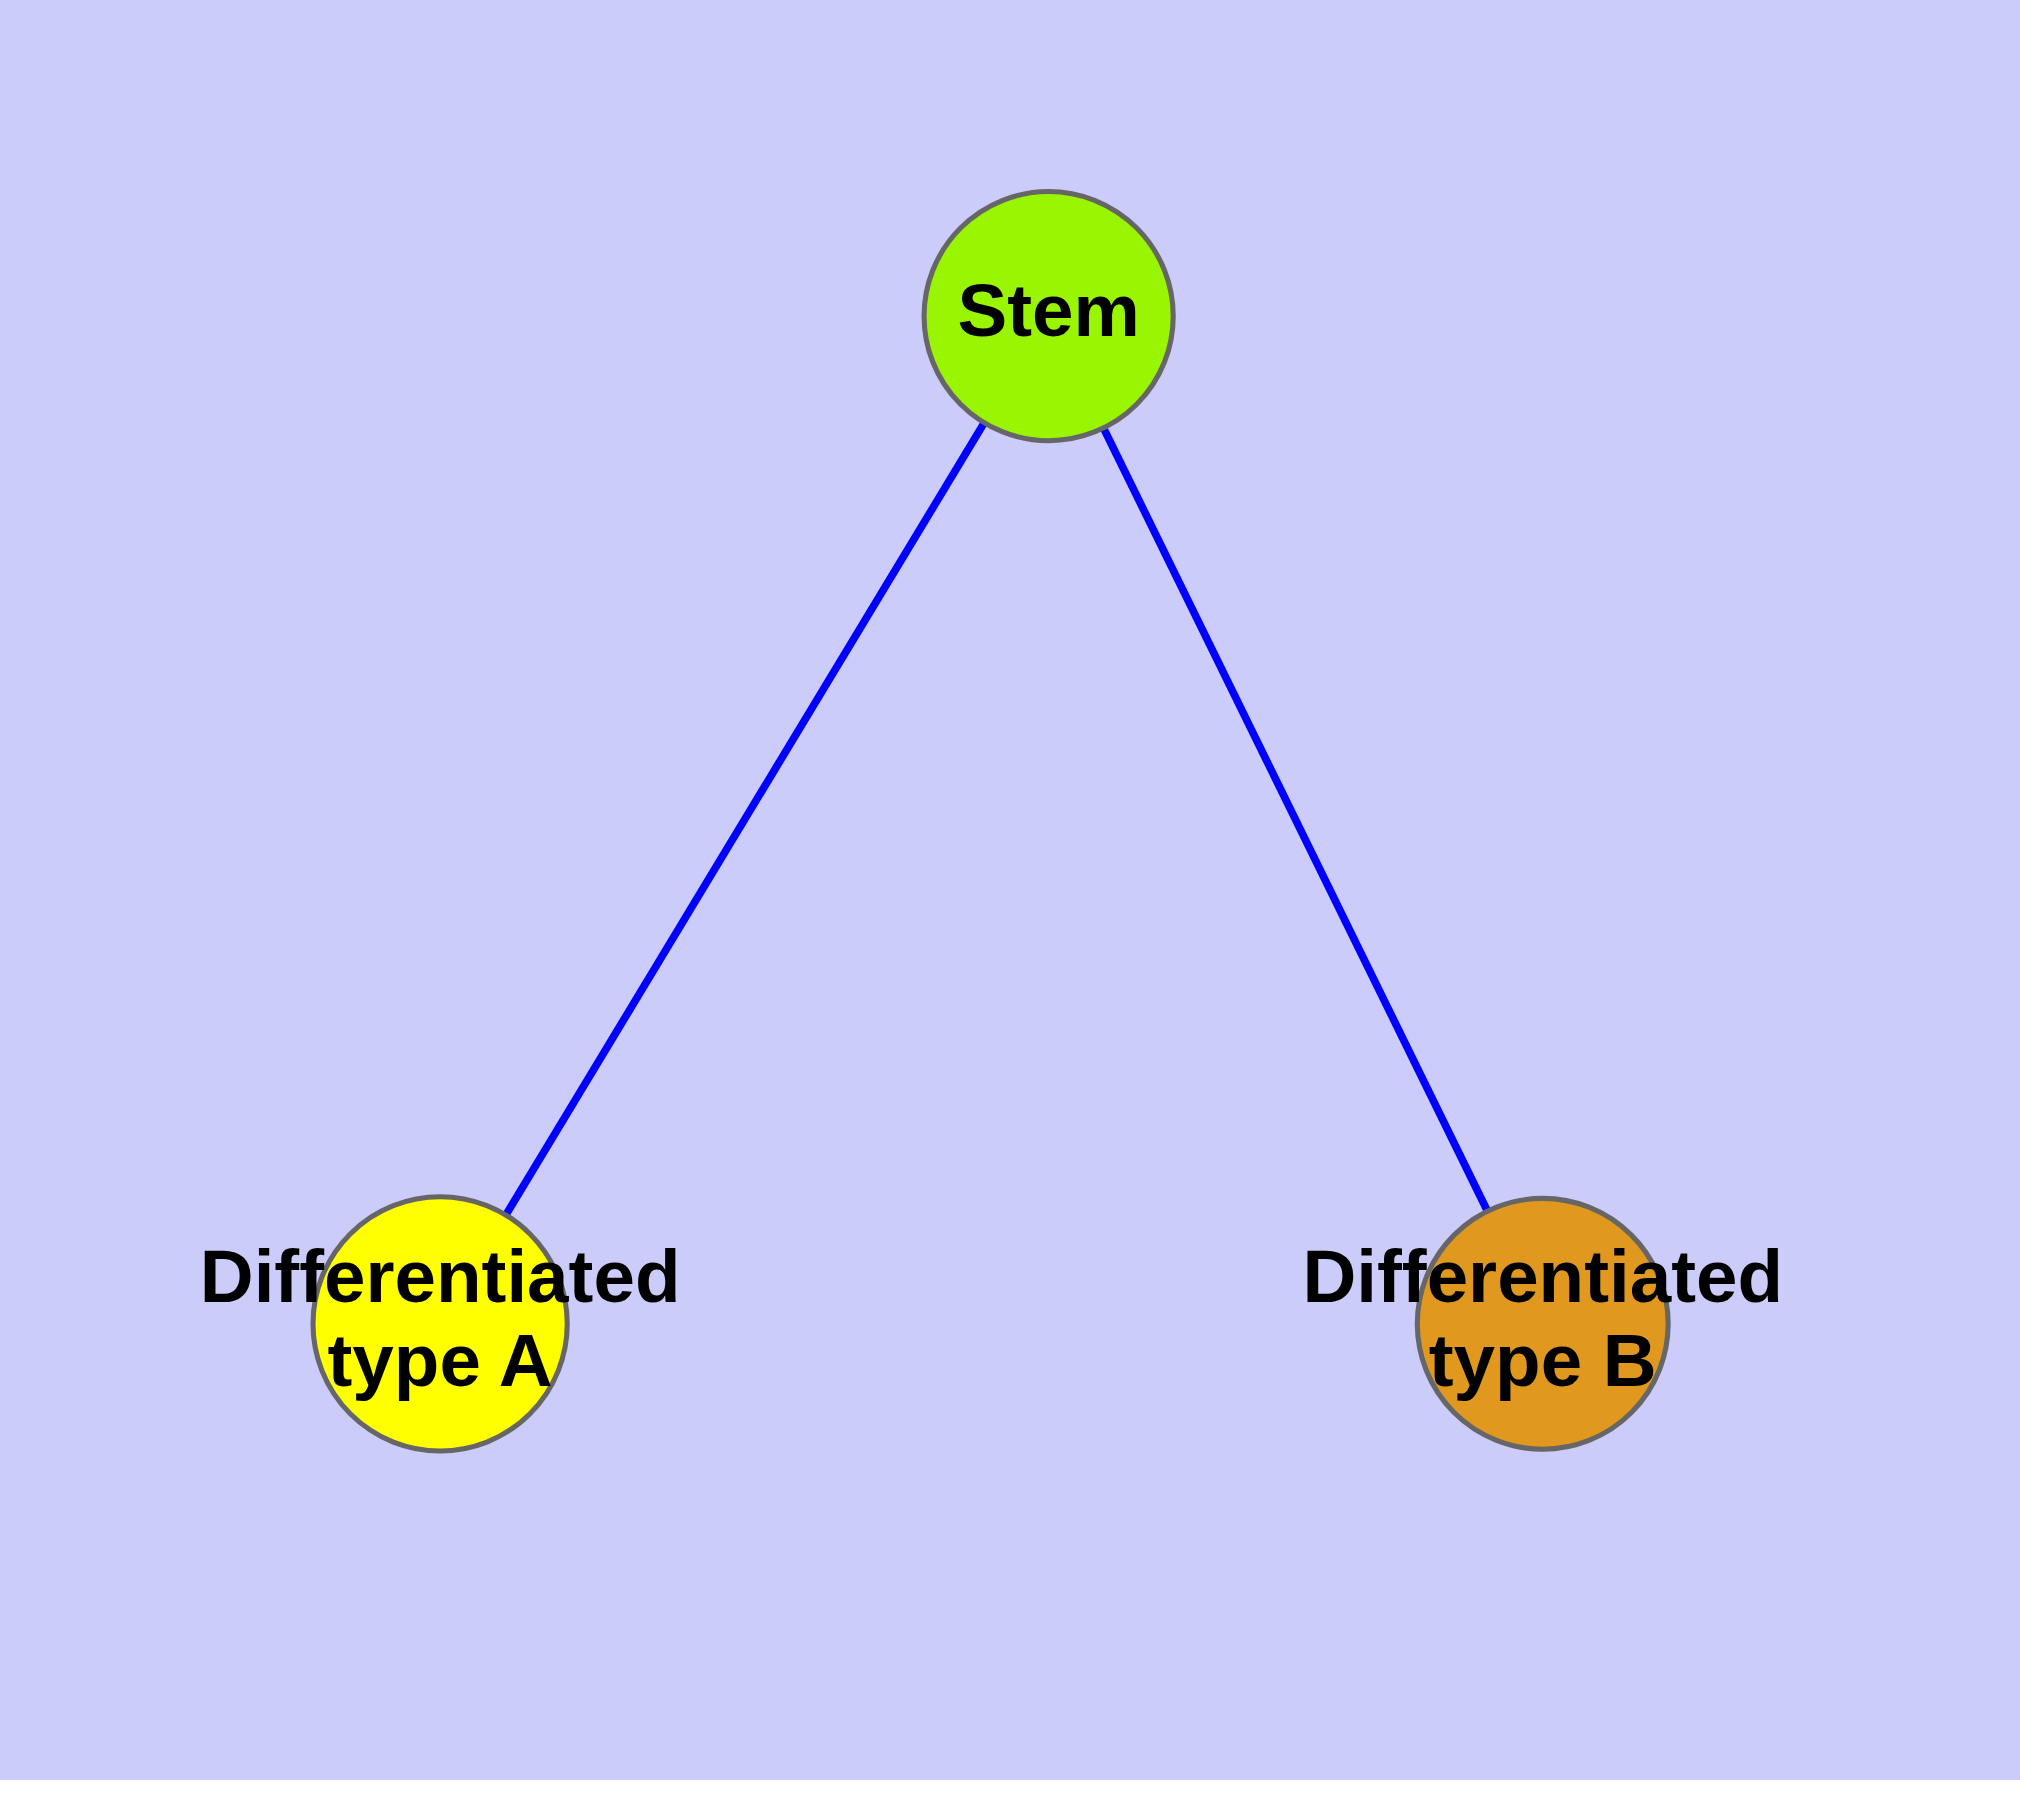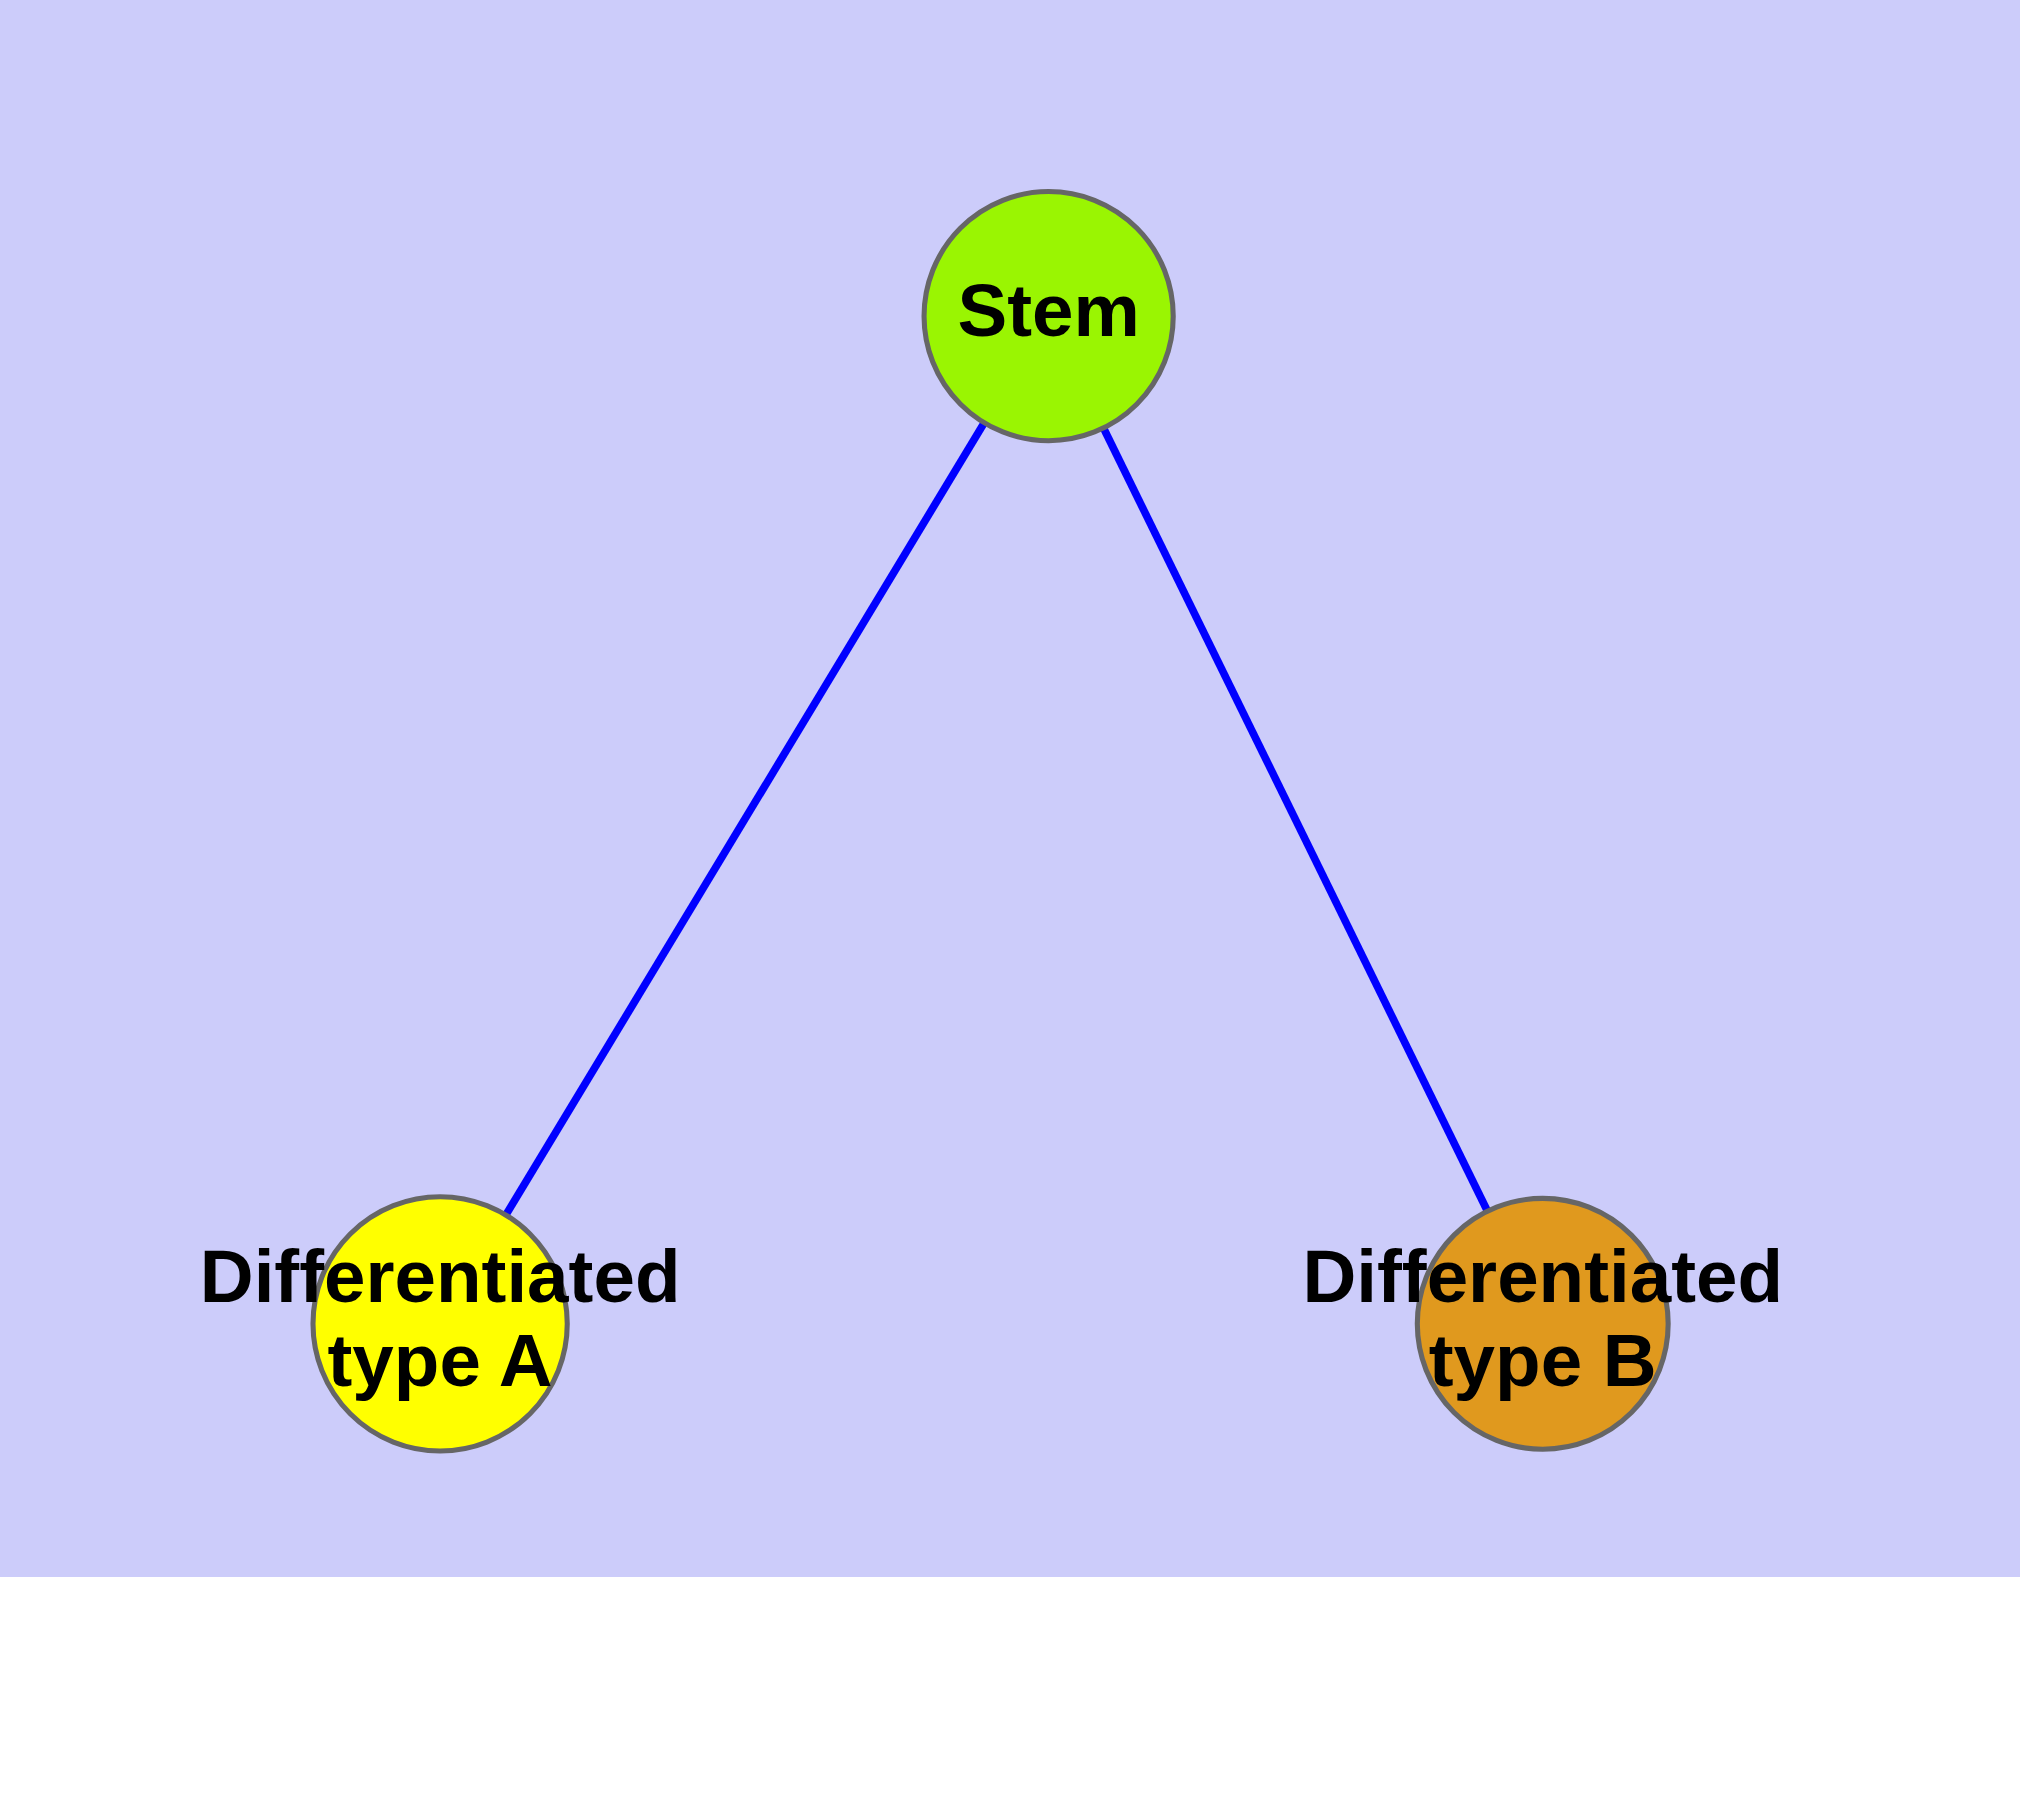--- a/index.html
+++ b/index.html
@@ -29,21 +29,21 @@
     fill: #000000;
     text-anchor: middle;
     dominant-baseline: middle;
     paint-order: normal;
     white-space: pre;
   }
 </style>
 </head>
 <body style="background: rgb(204, 204, 250);">
 
-<div id="stage" style="width: 2021px; height: 1577px;">
+<div id="stage" style="width: 2021px; height: 1780px;">
   <svg id="graph-canvas" viewBox="0 0 2384 2138" xmlns="http://www.w3.org/2000/svg" style="width: 2021px; height: 1812px;">
 
     <rect id="bg-rect" x="0" y="0" width="2384" height="2138" fill="#ccccfa"></rect>
 
     <g id="edge-layer">
         <line x1="1161.0114622746185" y1="498.83617180428786" x2="596.539324209573" y2="1433.5957430568492" stroke="#0000ff" stroke-width="9" stroke-linecap="butt"></line>
         <line x1="1301.7171498743298" y1="504.9874634658289" x2="1754.8425974054367" y2="1429.114662633043" stroke="#0000ff" stroke-width="9" stroke-linecap="butt"></line>
       </g>
     <g id="node-layer">
         <circle cx="1237" cy="373" r="147" fill="#9af502" stroke="#666666" stroke-width="6"></circle>

